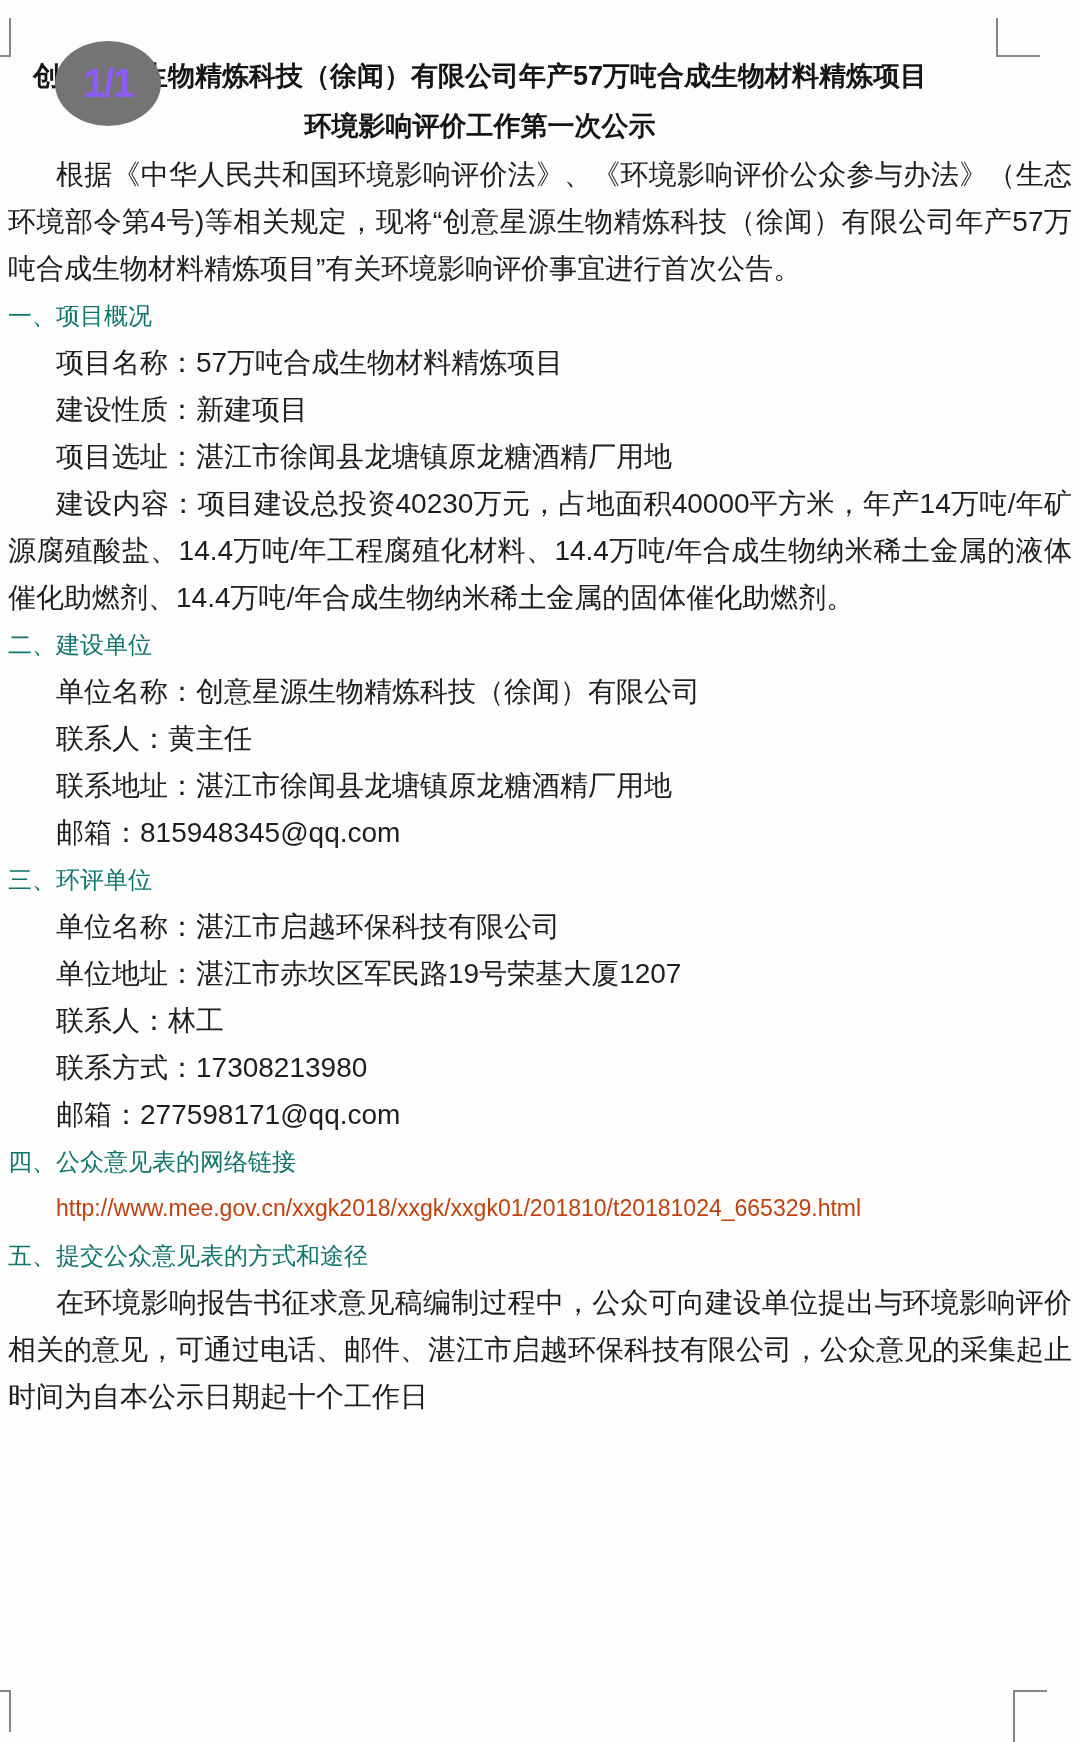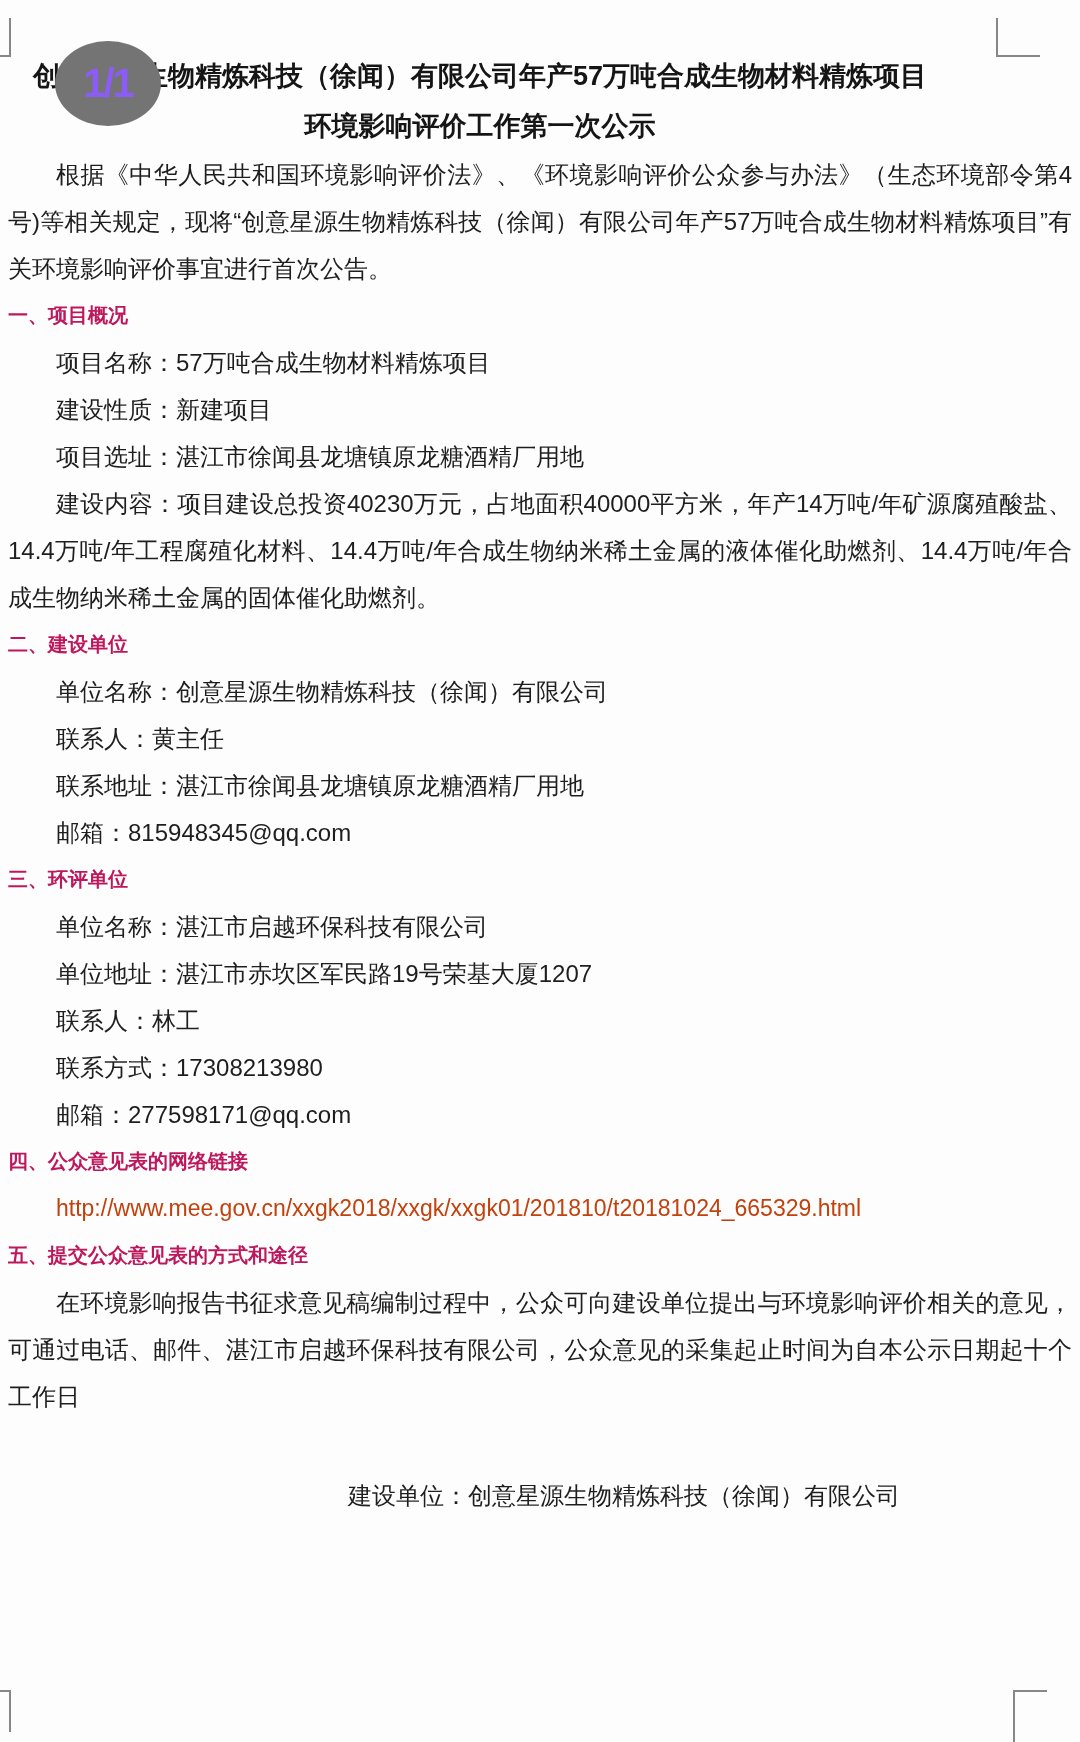--- a/index.html
+++ b/index.html
@@ -54,32 +54,32 @@
   .doc-title {
     text-align: center;
     padding-right: 120px;
     font-size: 27px;
     font-weight: bold;
     line-height: 50px;
     color: #151515;
   }
 
   p.para, p.field {
-    font-size: 24px;
+    font-size: 28px;
     line-height: 47px;
     text-indent: 48px;
     color: #1e1e1e;
   }
   p.para { text-align: justify; }
 
   h2.heading {
-    font-size: 20px;
-    font-weight: bold;
+    font-size: 24px;
+    font-weight: normal;
     line-height: 47px;
-    color: #be185d;
+    color: #0f766e;
   }
 
   p.url {
     font-size: 23px;
     line-height: 47px;
     text-indent: 48px;
     color: #c2410c;
     white-space: nowrap;
   }
 
@@ -129,21 +129,20 @@
     <p class="field">联系方式：17308213980</p>
     <p class="field">邮箱：277598171@qq.com</p>
 
     <h2 class="heading">四、公众意见表的网络链接</h2>
     <p class="url">http://www.mee.gov.cn/xxgk2018/xxgk/xxgk01/201810/t20181024_665329.html</p>
 
     <h2 class="heading">五、提交公众意见表的方式和途径</h2>
     <p class="para">在环境影响报告书征求意见稿编制过程中，公众可向建设单位提出与环境影响评价相关的意见，可通过电话、邮件、湛江市启越环保科技有限公司，公众意见的采集起止时间为自本公示日期起十个工作日</p>
 
     <div class="signature">
-      <div>建设单位：创意星源生物精炼科技（徐闻）有限公司</div>
     </div>
 
   </div>
 
   <div class="badge">
     <div class="ellipse"></div>
     <div class="label">1/1</div>
   </div>
 
 </div>

